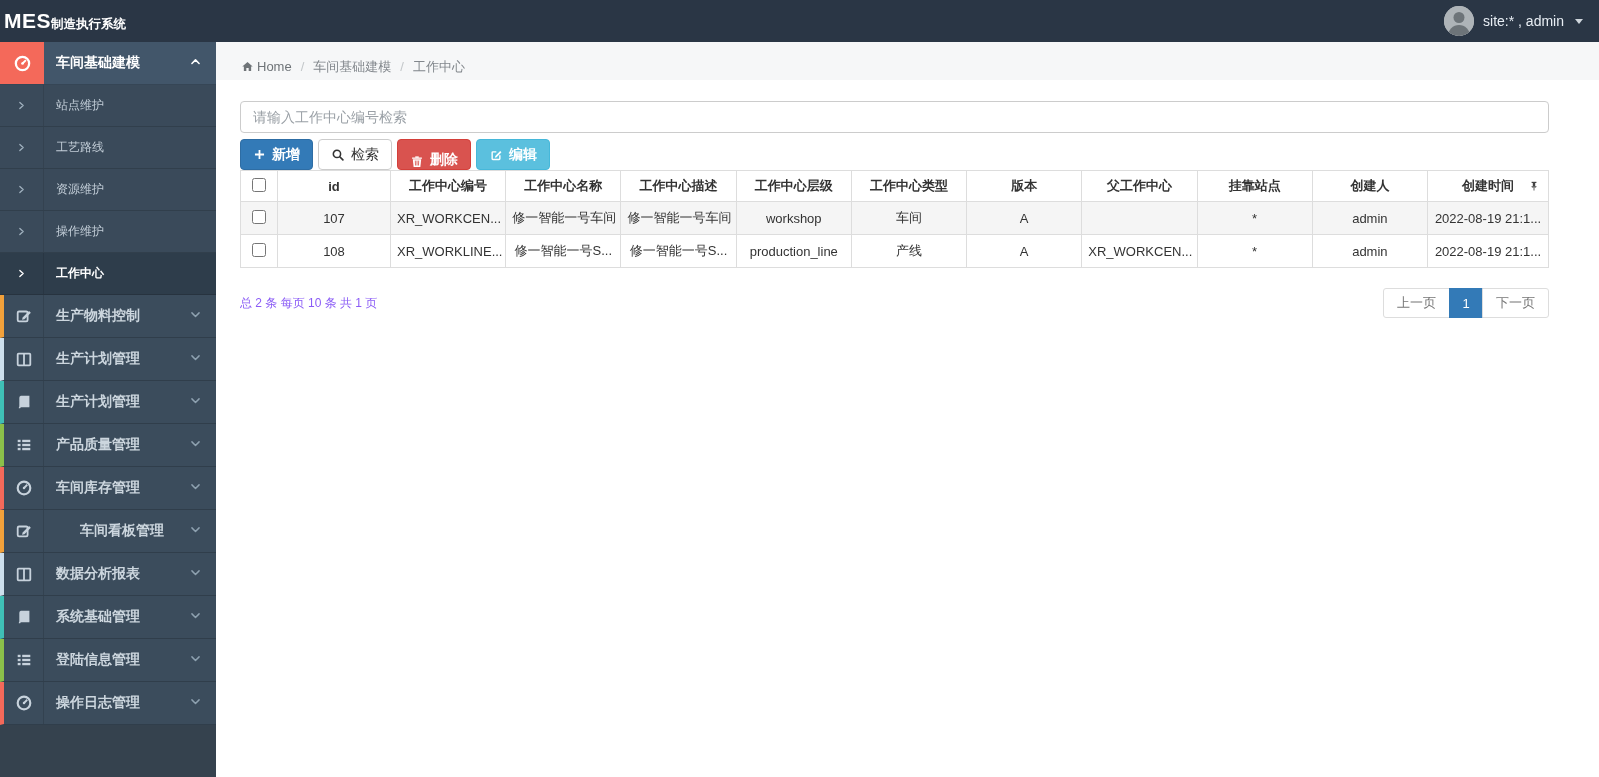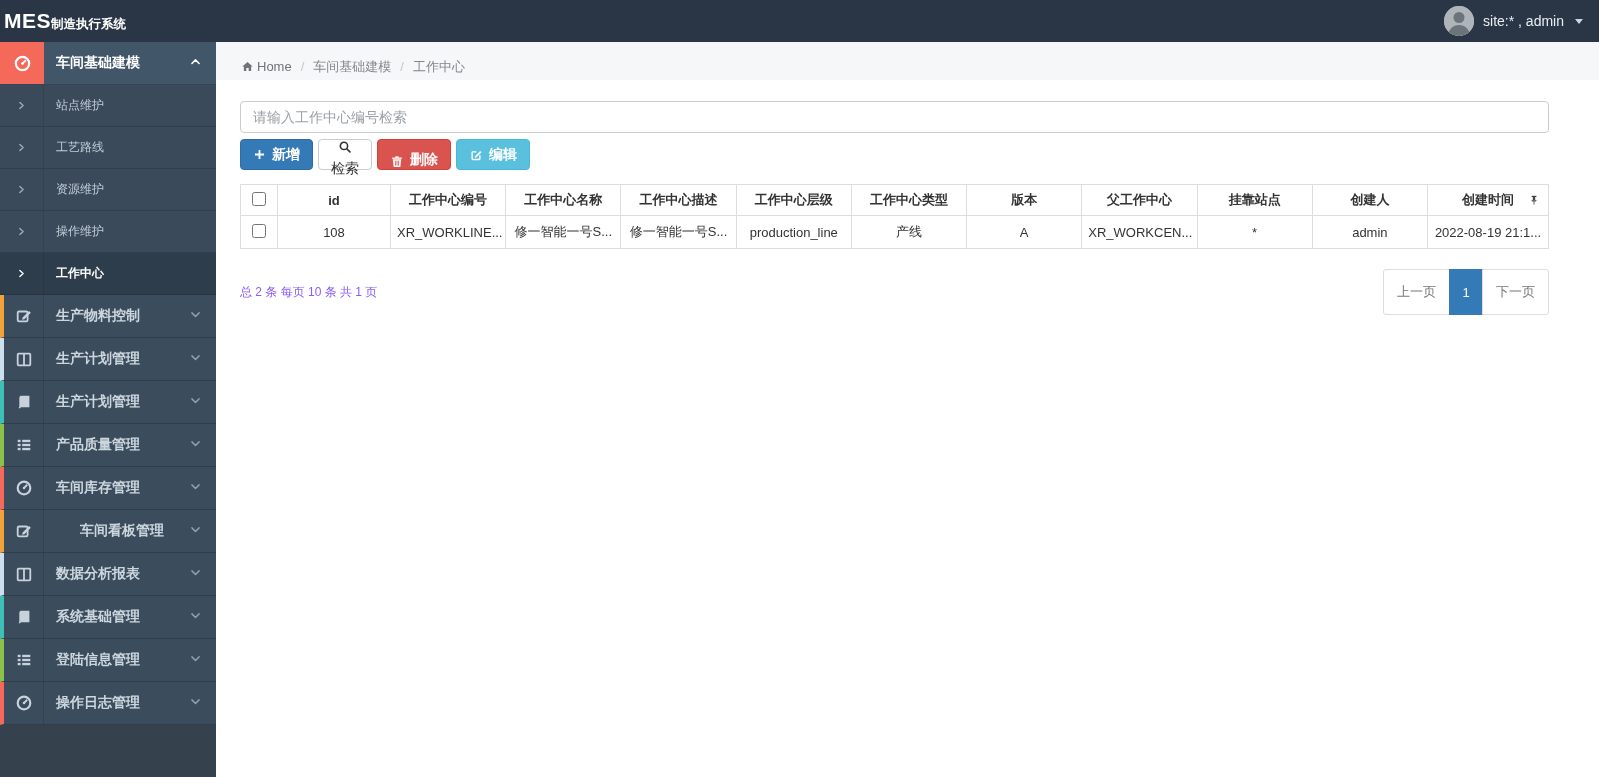--- a/index.html
+++ b/index.html
@@ -53,39 +53,39 @@
     padding:0 12px; font-size:14px; color:#555; outline:none;
     font-family:"Liberation Sans","DejaVu Sans",sans-serif; }
   .search-input::placeholder { color:#9aa0a6; }
 
   .btnrow { margin-top:6px; display:flex; gap:5px; }
   .btn { height:31px; padding:0 12px; border-radius:4px; font-size:14px; display:inline-flex;
     align-items:center; gap:6px; cursor:pointer; border:1px solid transparent; font-weight:bold;
     font-family:"Liberation Sans","DejaVu Sans",sans-serif; }
   .btn svg { flex:0 0 auto; }
   .btn-primary { background:#337ab7; border-color:#2e6da4; color:#fff; }
-  .btn-default { background:#fff; border-color:#ccc; color:#333; font-weight:normal;flex-direction:column; }
+  .btn-default { background:#fff; border-color:#ccc; color:#333; font-weight:normal; }
   .btn-danger  { background:#d9534f; border-color:#d43f3a; color:#fff;align-items:flex-end; }
   .btn-info    { background:#5bc0de; border-color:#46b8da; color:#fff; }
 
   
-  table { margin-top:14px; width:100%; border-collapse:collapse; table-layout:fixed; font-size:13px; color:#333; }
+  table { margin-top:0; width:100%; border-collapse:collapse; table-layout:fixed; font-size:13px; color:#333; }
   th, td { border:1px solid #ddd; text-align:center; white-space:nowrap; overflow:hidden;
     padding:0 6px; }
   th { height:31px; font-weight:bold; position:relative; }
   td { height:33px; }
   tr.striped td { background:#f5f5f5; }
   .pin { position:absolute; right:8px; top:9px; color:#444; }
   input[type="checkbox"] { width:14px; height:14px; cursor:pointer; }
 
   
   .pagerrow { margin-top:20px; display:flex; justify-content:space-between; align-items:center; }
   .pager-summary { color:#8b5cf6; font-size:12px; cursor:pointer; }
   .pages { display:flex; }
-  .page-btn { min-width:34px; height:46px; padding:0 13px; background:#fff; border:1px solid #ddd;
+  .page-btn { min-width:34px; height:30px; padding:0 13px; background:#fff; border:1px solid #ddd;
     color:#777; font-size:13px; display:inline-flex; align-items:center; justify-content:center;
     cursor:pointer; margin-left:-1px; }
   .page-btn:first-child { border-radius:3px 0 0 3px; margin-left:0; }
   .page-btn:last-child { border-radius:0 3px 3px 0; }
   .page-btn.active { background:#337ab7; border-color:#337ab7; color:#fff; padding:0; }
 </style>
 </head>
 <body>
 
 <svg width="0" height="0" style="position:absolute">
@@ -419,20 +419,34 @@
         <th>创建人</th>
         <th>
           <span>创建时间</span>
           <span class="pin"><svg width="12" height="12">
                 <use href="#i-pin"></use>
               </svg></span>
         </th>
       </tr>
     </thead>
     <tbody>
+      <tr class="striped">
+        <td><input type="checkbox" style=""></td>
+        <td>107</td>
+        <td>XR_WORKCEN...</td>
+        <td>修一智能一号车间</td>
+        <td>修一智能一号车间</td>
+        <td>workshop</td>
+        <td>车间</td>
+        <td>A</td>
+        <td></td>
+        <td>*</td>
+        <td>admin</td>
+        <td>2022-08-19 21:1...</td>
+      </tr>
       <tr>
         <td><input type="checkbox" style=""></td>
         <td>108</td>
         <td>XR_WORKLINE...</td>
         <td>修一智能一号S...</td>
         <td>修一智能一号S...</td>
         <td>production_line</td>
         <td>产线</td>
         <td>A</td>
         <td>XR_WORKCEN...</td>

